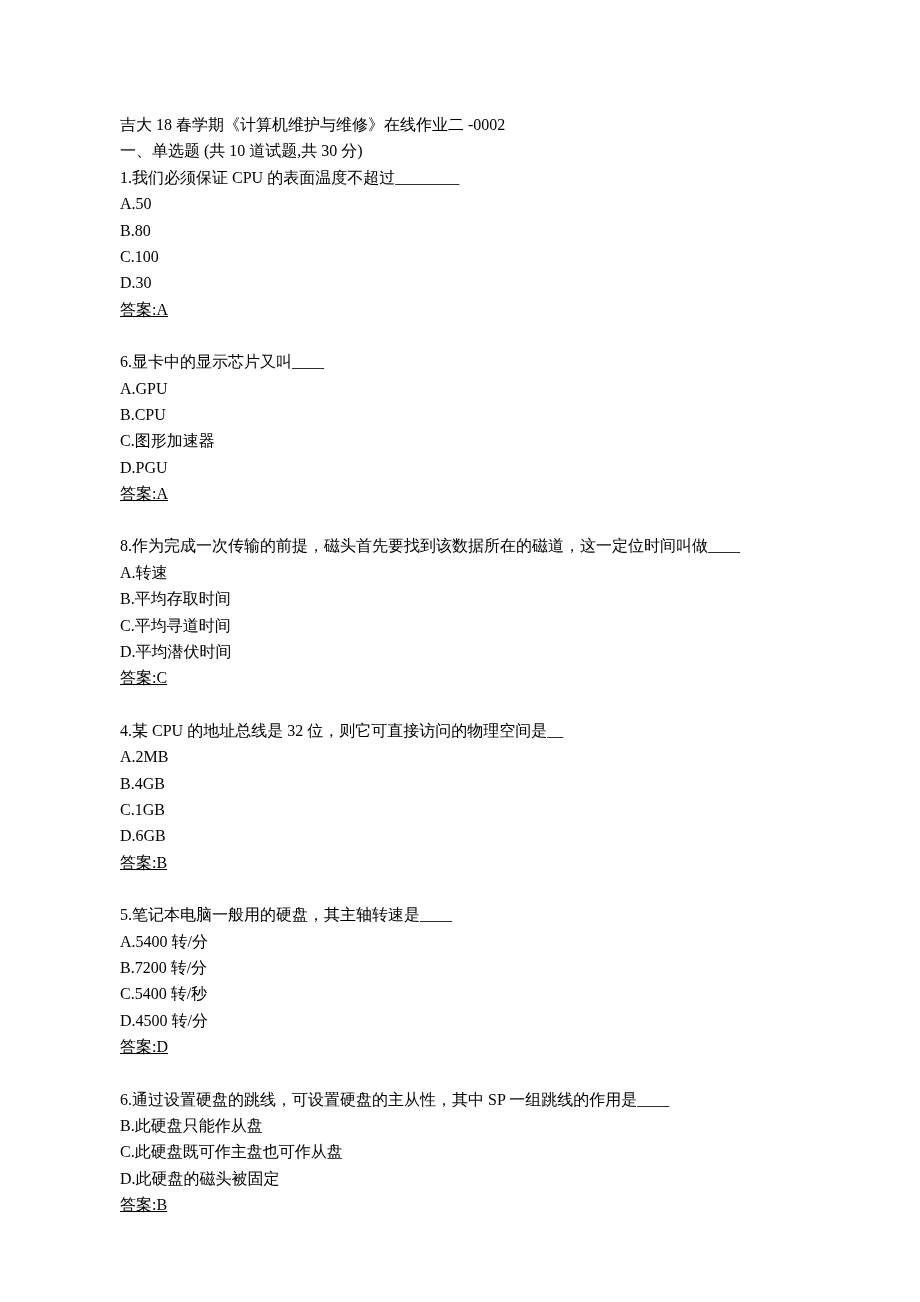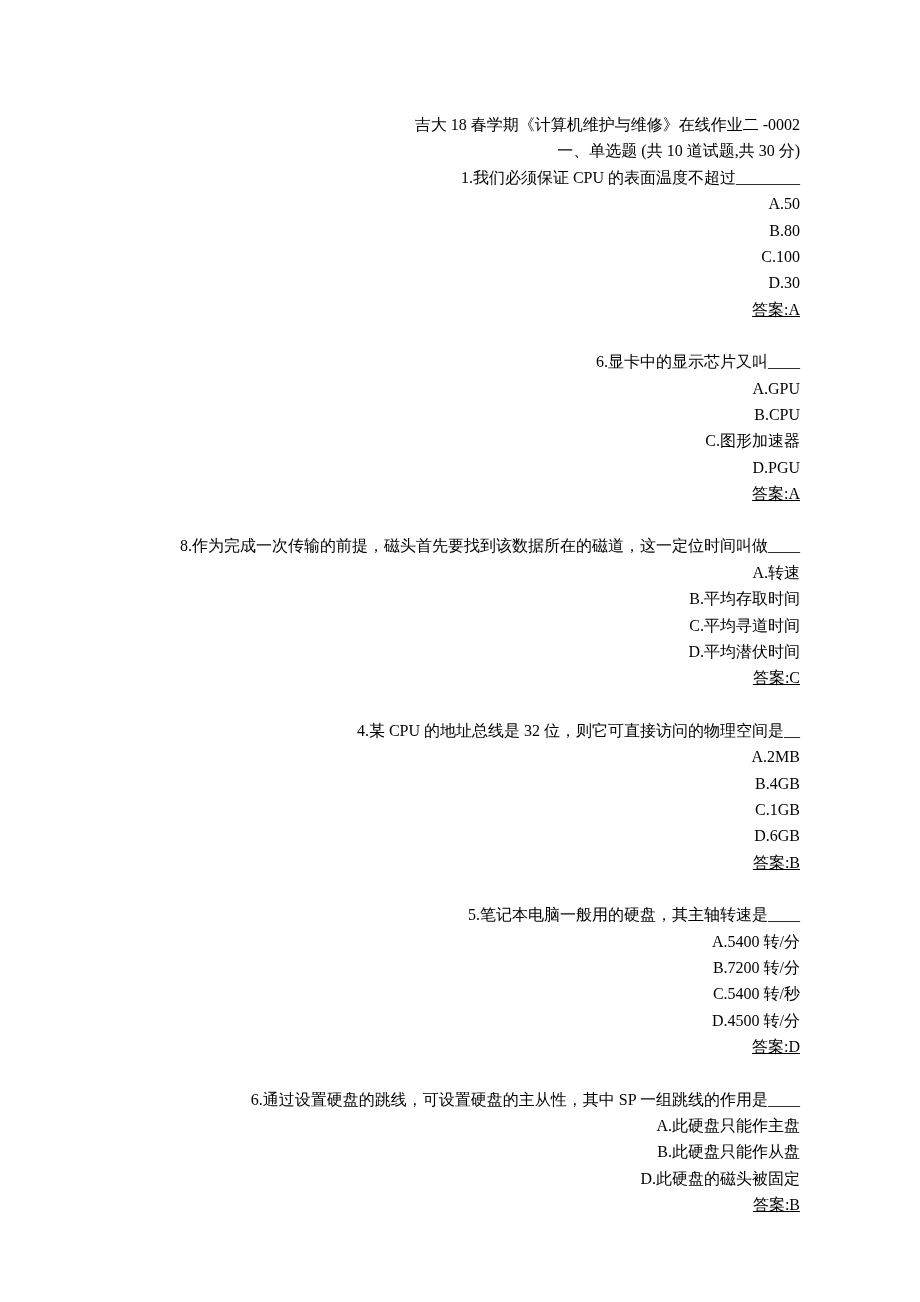--- a/index.html
+++ b/index.html
@@ -12,21 +12,20 @@
     line-height: 1.65;
   }
   .page {
     width: 920px;
     min-height: 1302px;
     box-sizing: border-box;
     padding: 112px 120px 80px 120px;
   }
   .line {
     white-space: pre-wrap;
-    text-align: right;
   }
   .question-block {
     margin-bottom: 26px;
   }
   .question-block .line:last-child {
     margin-bottom: 0;
     text-decoration: underline;
   }
   .header-block {
     margin-bottom: 0;
@@ -78,20 +77,20 @@
       <div class="question-block">
         <div class="line">5.笔记本电脑一般用的硬盘，其主轴转速是____</div>
         <div class="line">A.5400 转/分</div>
         <div class="line">B.7200 转/分</div>
         <div class="line">C.5400 转/秒</div>
         <div class="line">D.4500 转/分</div>
         <div class="line">答案:D</div>
       </div>
       <div class="question-block">
         <div class="line">6.通过设置硬盘的跳线，可设置硬盘的主从性，其中 SP 一组跳线的作用是____</div>
-        <div class="line">A.此硬盘只能作主盘</div>
         <div class="line">B.此硬盘只能作从盘</div>
+        <div class="line">C.此硬盘既可作主盘也可作从盘</div>
         <div class="line">D.此硬盘的磁头被固定</div>
         <div class="line">答案:B</div>
       </div>
     </div>
 
 </div>
 
 </body></html>

